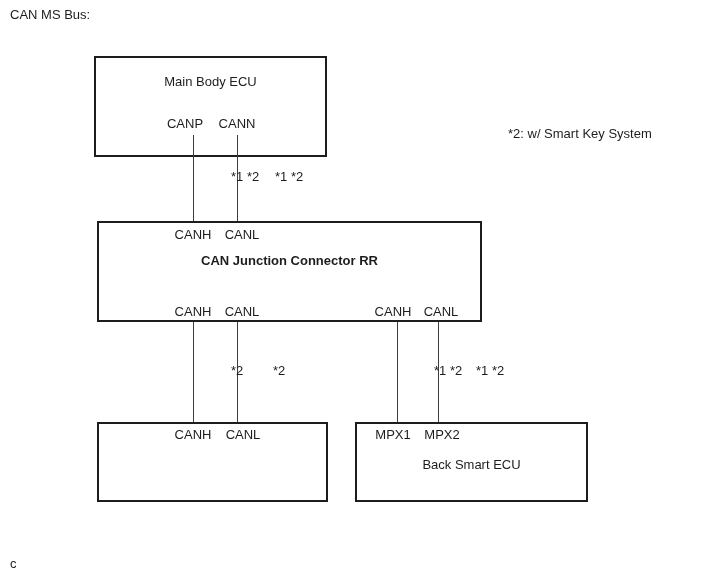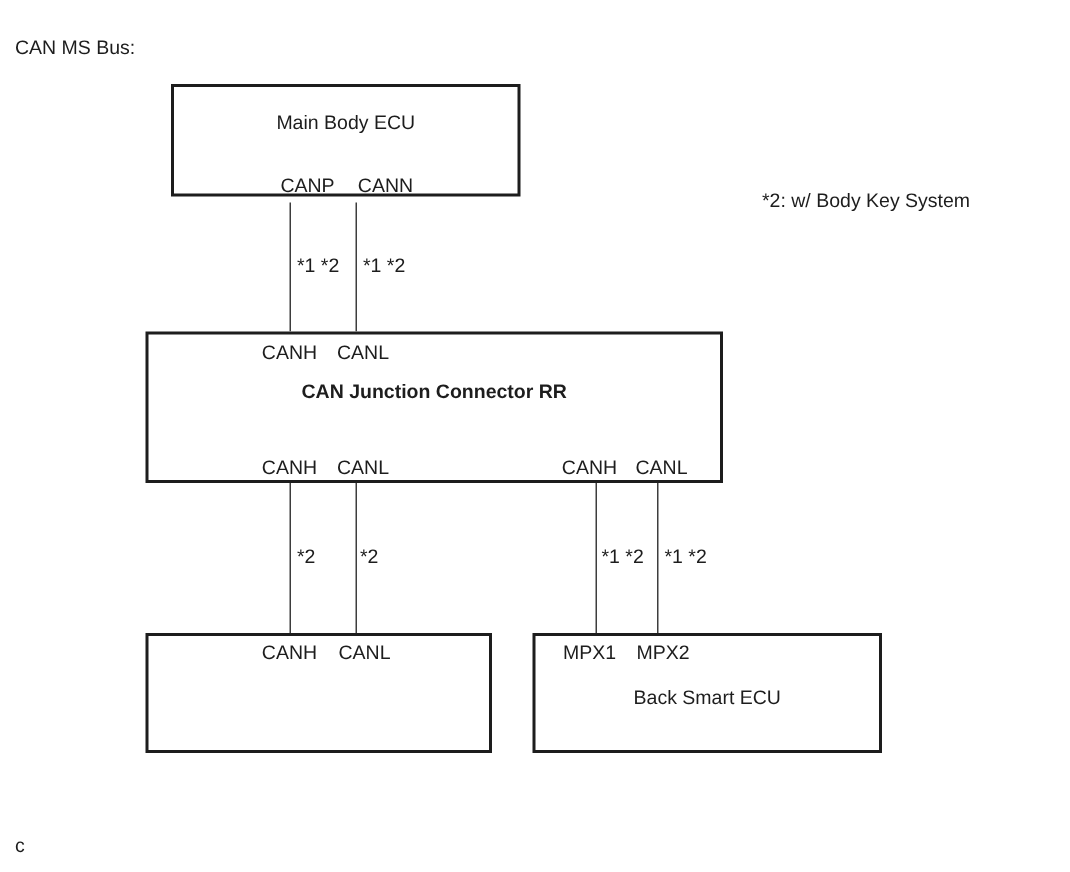--- a/index.html
+++ b/index.html
@@ -35,30 +35,30 @@
   .pin {
     position: absolute;
     transform: translateX(-50%);
     white-space: nowrap;
   }
   .wire {
     position: absolute;
     width: 1px;
     background: #3d3d3d;
   }
-  .wire-label { position: absolute; white-space: nowrap; }
+  .wire-label { position: absolute; white-space: nowrap; margin-left: 33px; }
 
   
-  .diagram-title { left: 10px; top: 24px; }
+  .diagram-title { left: 10px; top: 7px; }
   .footnote-1 { left: 508px; top: 56px; }
   .footnote-2 { left: 508px; top: 126px; }
   .footer-char { left: 10px; top: 556px; }
 
   
-  .main-body-ecu { left: 114px; top: 56px; width: 233px; height: 75px; }
+  .main-body-ecu { left: 94px; top: 56px; width: 233px; height: 101px; }
   .main-body-ecu .box-title { top: 16px; }
   .main-body-ecu .pin { top: 58px; }
   .main-body-ecu .pin.p1 { left: 89px; }
   .main-body-ecu .pin.p2 { left: 141px; }
 
   .junction { left: 97px; top: 221px; width: 385px; height: 101px; }
   .junction .box-title { top: 30px; font-weight: bold; }
   .junction .pin.top-row { top: 4px; }
   .junction .pin.bottom-row { top: 81px; }
   .junction .pin.tl1 { left: 94px; }
@@ -96,21 +96,21 @@
   .wl-lr1 { left: 401px; top: 363px; }
   .wl-lr2 { left: 443px; top: 363px; }
 </style>
 </head>
 <body>
 
 <div class="diagram">
 
   <div class="txt diagram-title">CAN MS Bus:</div>
 
-  <div class="txt footnote-2">*2: w/ Body Key System</div>
+  <div class="txt footnote-2">*2: w/ Smart Key System</div>
 
   <div class="box main-body-ecu">
     <div class="box-title">Main Body ECU</div>
     <div class="pin p1">CANP</div>
     <div class="pin p2">CANN</div>
   </div>
 
   <div class="wire w-top-1"></div>
   <div class="wire w-top-2"></div>
   <div class="txt wire-label wl-ul1">*1 *2</div>

